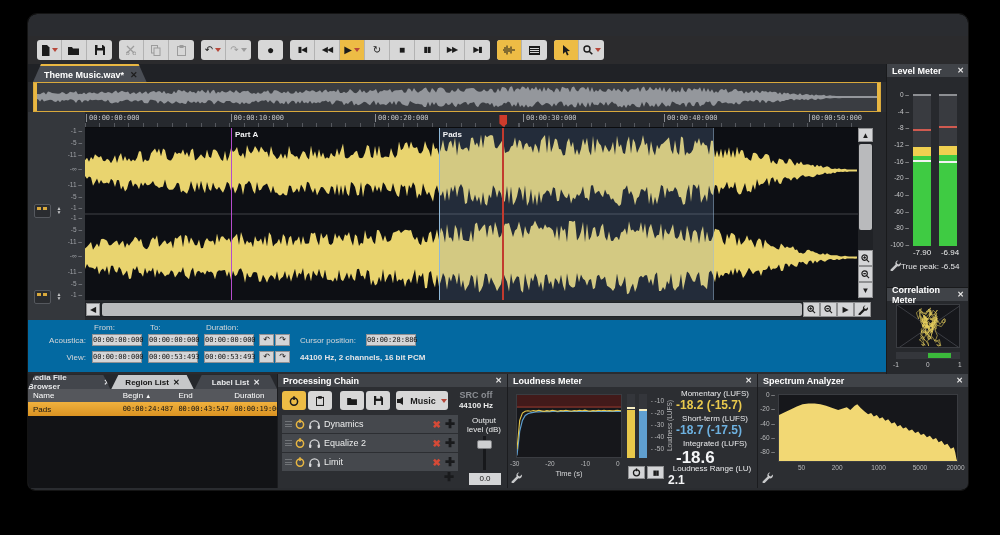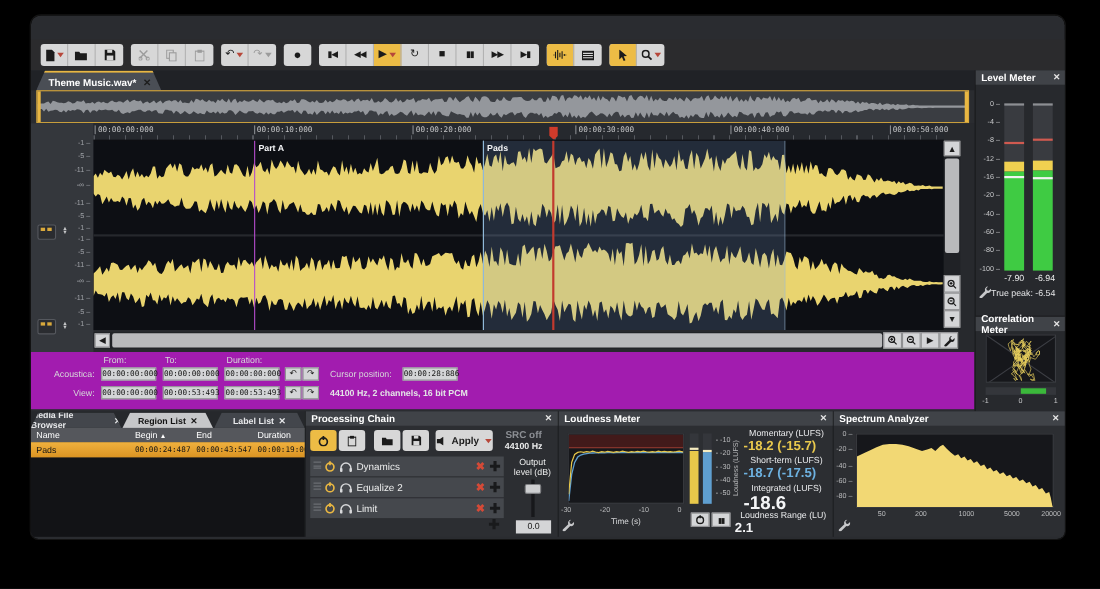--- a/index.html
+++ b/index.html
@@ -63,21 +63,21 @@
     clip-path:polygon(0 0,100% 0,100% 70%,50% 100%,0 70%);}
   .vscroll{position:absolute;left:830px;top:16px;width:15px;height:172px;background:#202226;}
   .vthumb{position:absolute;left:1px;top:16px;width:13px;height:86px;background:#b9babc;border-radius:2px;}
   .sqbtn{background:#d4d5d7;border:1px solid #8f9092;color:#1c1c1c;display:flex;align-items:center;
     justify-content:center;font-size:8px;}
   .hscroll{position:absolute;left:57px;top:190px;width:718px;height:15px;background:#202226;display:flex;}
   .hthumb{flex:1;margin:1px;background:#b9babc;border-radius:2px;}
   .hbtns{position:absolute;left:775px;top:190px;display:flex;height:15px;}
   .vzbtns{position:absolute;left:830px;top:138px;width:15px;}
   
-  .fields{position:absolute;left:0;top:256px;width:100%;height:52px;background:#a21caf;font-size:8px;color:#d6d7d9;}
+  .fields{position:absolute;left:0;top:256px;width:100%;height:52px;background:#0369a1;font-size:8px;color:#d6d7d9;}
   .flabel{position:absolute;text-align:right;width:54px;}
   .tfield{position:absolute;width:50px;height:12px;background:#d4d5d7;border:1px solid #909194;
     color:#141414;font-family:"DejaVu Sans Mono",monospace;font-size:7px;text-align:center;line-height:10px;}
   .ubtn{position:absolute;width:15px;height:12px;background:#d4d5d7;border:1px solid #909194;
     color:#1c1c1c;font-size:8px;text-align:center;line-height:10px;}
   
   .panelrow{position:absolute;left:0;top:360px;width:940px;height:114px;}
   .panel{position:absolute;top:0;height:114px;background:#2c2e32;border-right:1px solid #1b1c1f;}
   .phead{height:13px;background:#404348;color:#fff;font-size:9px;font-weight:bold;display:flex;
     align-items:center;justify-content:space-between;padding:0 5px;}
@@ -497,21 +497,21 @@
         <svg width="9" height="9" viewBox="0 0 10 10">
             <path d="M0 0 h8 l2 2 v8 H0z" fill="#1b1b1b"></path>
             <rect x="2" y="5.5" width="6" height="4.5" fill="#d7d7d7"></rect>
             <rect x="2.5" y="0" width="4.5" height="3" fill="#d7d7d7"></rect>
           </svg>
         </div>
       <div class="pcbtn" style="left:118px;top:17px;width:52px;gap:3px;font-size:9px;font-weight:bold">
         <svg width="10" height="8" viewBox="0 0 10 8">
             <path d="M0 2 h3 L6 0 v8 L3 6 H0z" fill="#1b1b1b"></path>
           </svg>
-        <span>Apply</span>
+        <span>Music</span>
           <span class="darr"></span>
         </div>
       <div class="abs" style="left:172px;top:16px;width:52px;text-align:center;font-size:9px;font-weight:bold;color:#8b8e93">SRC off</div>
       <div class="abs" style="left:172px;top:27px;width:52px;text-align:center;font-size:8px;font-weight:bold;color:#eceded">44100 Hz</div>
 
       <div class="fxrow" style="top:41px">
         <span class="fxhandle">―<br>―<br>―</span>
         <svg width="10" height="10" viewBox="0 0 10 10">
             <circle cx="5" cy="5.6" r="3.6" fill="none" stroke="#e9b742" stroke-width="1.5"></circle>
             <path d="M5 0.3 V4" stroke="#e9b742" stroke-width="1.6"></path>

